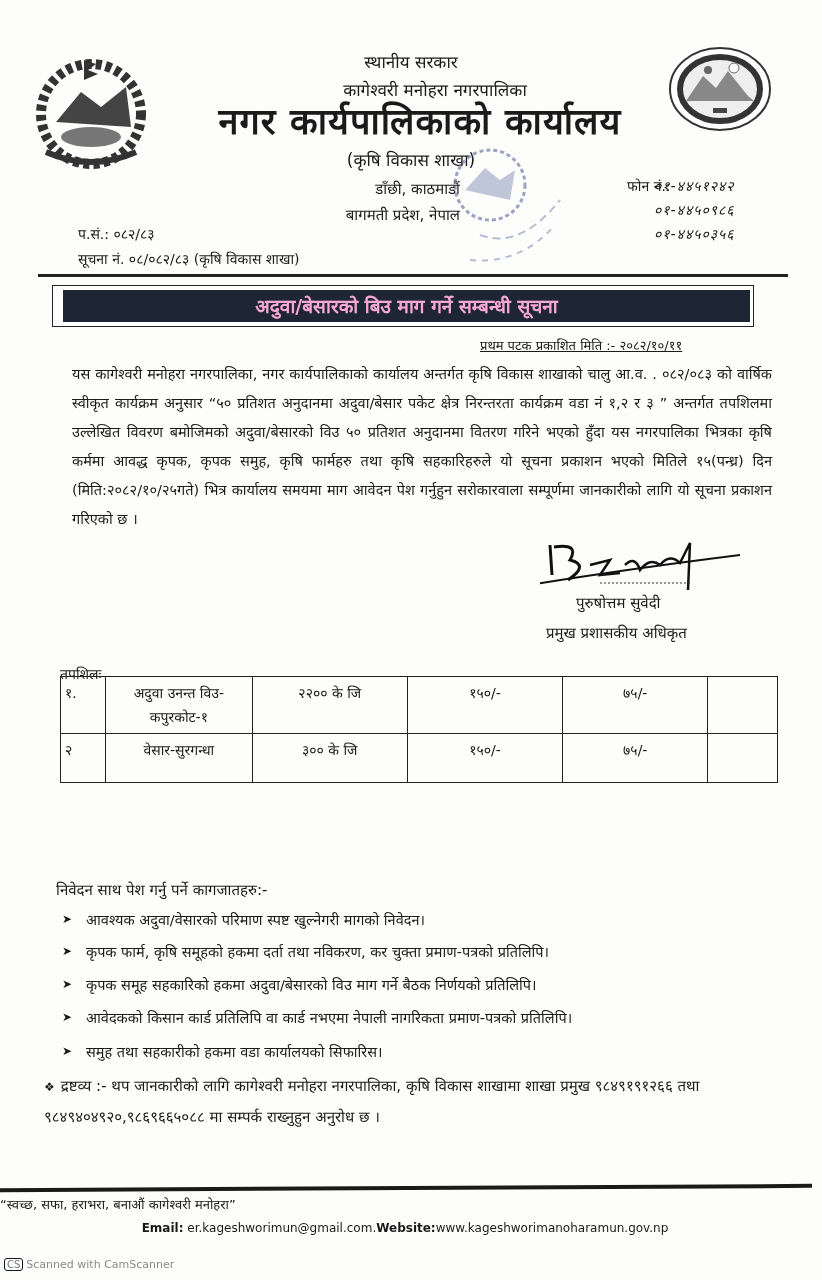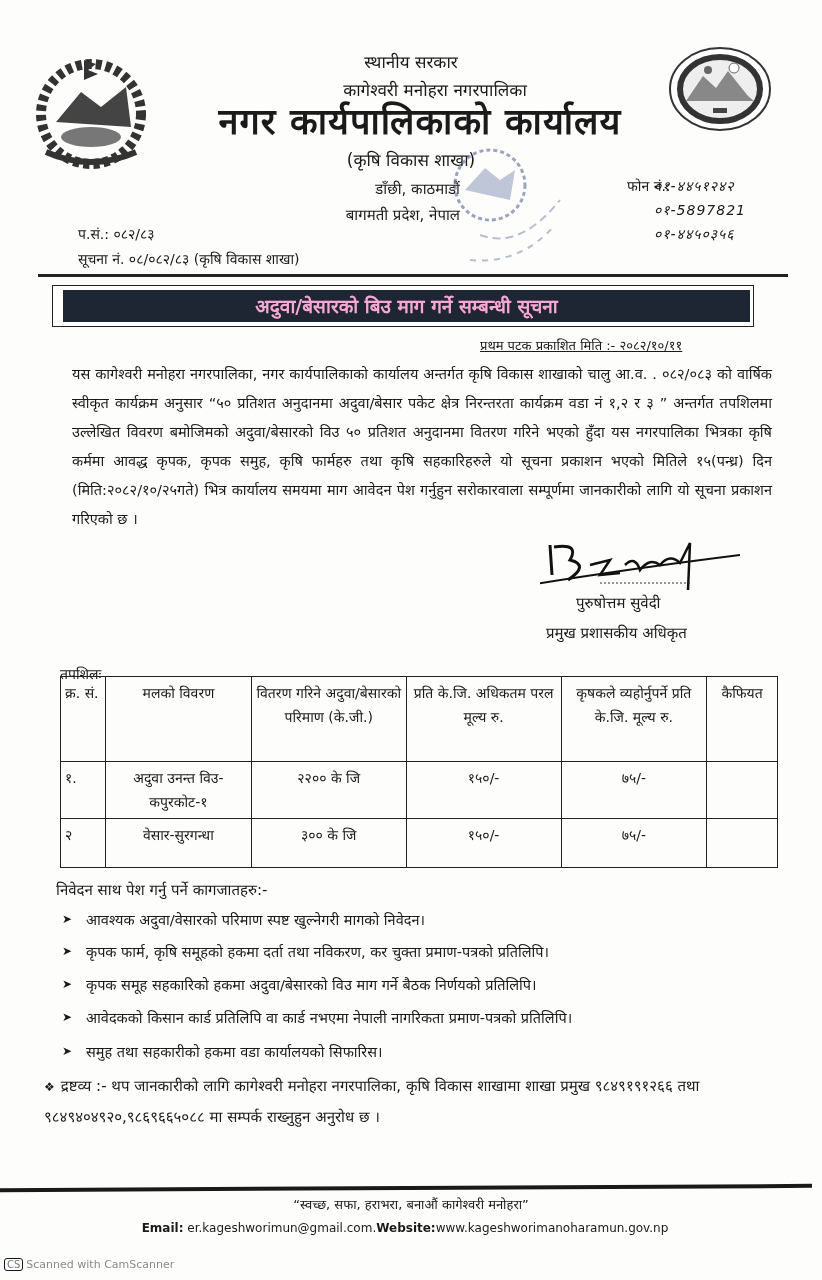--- a/index.html
+++ b/index.html
@@ -50,21 +50,21 @@
   .c-left { text-align: left !important; }
   
   .docs-title { left: 56px; top: 879px; font-size: 15px; }
   .doc-item { left: 62px; font-size: 14.5px; display: flex; align-items: center; gap: 10px; }
   .arrow { font-size: 12px; width: 14px; }
   .d1 { top: 909px; } .d2 { top: 941px; } .d3 { top: 974px; } .d4 { top: 1007px; } .d5 { top: 1041px; }
   .note { left: 44px; top: 1071px; width: 730px; font-size: 15px; line-height: 30px; }
   .diamond { font-size: 12px; margin-right: 6px; }
   
   .rule-bottom { left: 0; top: 1186px; width: 812px; height: 4px; background: #1a1a1a; transform: skewY(-0.3deg); }
-  .slogan { left: 0; top: 1195px; width: 822px; text-align: center; font-size: 13px; }
+  .slogan { left: 0; top: 1195px; width: 822px; font-size: 13px; }
   .contact { left: 0; top: 1221px; width: 810px; text-align: center; font-size: 12px; }
   .contact b { font-weight: bold; }
   .scanner { left: 4px; top: 1258px; font-size: 11px; color: #8a8a8a; display: flex; align-items: center; gap: 3px; }
   .cs-badge { border: 1px solid #0f172a; border-radius: 3px; padding: 0 2px; font-size: 10px; color: #777; }
 </style>
 </head>
 <body>
 
 <div class="abs logo-left">
   <svg width="130" height="120" viewBox="0 0 130 120">
@@ -97,21 +97,21 @@
   <svg width="130" height="130" viewBox="0 0 130 130">
     <circle cx="50" cy="45" r="35" fill="none" stroke="#5a6a9a" stroke-width="3" stroke-dasharray="4 3"></circle>
     <path d="M25 50 L45 28 L60 40 L75 30 L70 60 Z" fill="#6a7aa8" opacity="0.7"></path>
     <path d="M40 95 Q80 110 120 60" stroke="#8a95b8" stroke-width="2" fill="none" stroke-dasharray="8 5"></path>
     <path d="M30 120 Q80 125 115 85" stroke="#8a95b8" stroke-width="2" fill="none" stroke-dasharray="6 6"></path>
   </svg>
 </div>
 
 <div class="abs phone-label">फोन नं.:</div>
 <div class="abs phone ph1">०१-४४५१२४२</div>
-<div class="abs phone ph2">०१-5897821</div>
+<div class="abs phone ph2">०१-४४५०९८६</div>
 <div class="abs phone ph3">०१-४४५०३५६</div>
 
 <div class="abs ref">प.सं.: ०८२/८३</div>
 <div class="abs notice-no">सूचना नं. ०८/०८२/८३ (कृषि विकास शाखा)</div>
 
 <div class="abs rule-top"></div>
 
 <div class="abs banner-outer">
   <div class="banner-inner">अदुवा/बेसारको बिउ माग गर्ने सम्बन्धी सूचना</div>
 </div>
@@ -134,28 +134,20 @@
 <table class="tbl">
   <colgroup>
     <col style="width:46px">
       <col style="width:150px">
       <col style="width:160px">
       <col style="width:160px">
       <col style="width:150px">
       <col style="width:72px">
   </colgroup>
   <tbody>
-      <tr>
-    <th class="c-left">क्र. सं.</th>
-    <th>मलको विवरण</th>
-    <th>वितरण गरिने अदुवा/बेसारको परिमाण (के.जी.)</th>
-    <th>प्रति के.जि. अधिकतम परल मूल्य रु.</th>
-    <th>कृषकले व्यहोर्नुपर्ने प्रति के.जि. मूल्य रु.</th>
-    <th>कैफियत</th>
-  </tr>
   <tr class="r1">
     <td class="c-left">१.</td>
     <td>अदुवा उनन्त विउ-कपुरकोट-१</td>
     <td>२२०० के जि</td>
     <td>१५०/-</td>
     <td>७५/-</td>
     <td></td>
   </tr>
   <tr class="r2">
     <td class="c-left">२</td>

